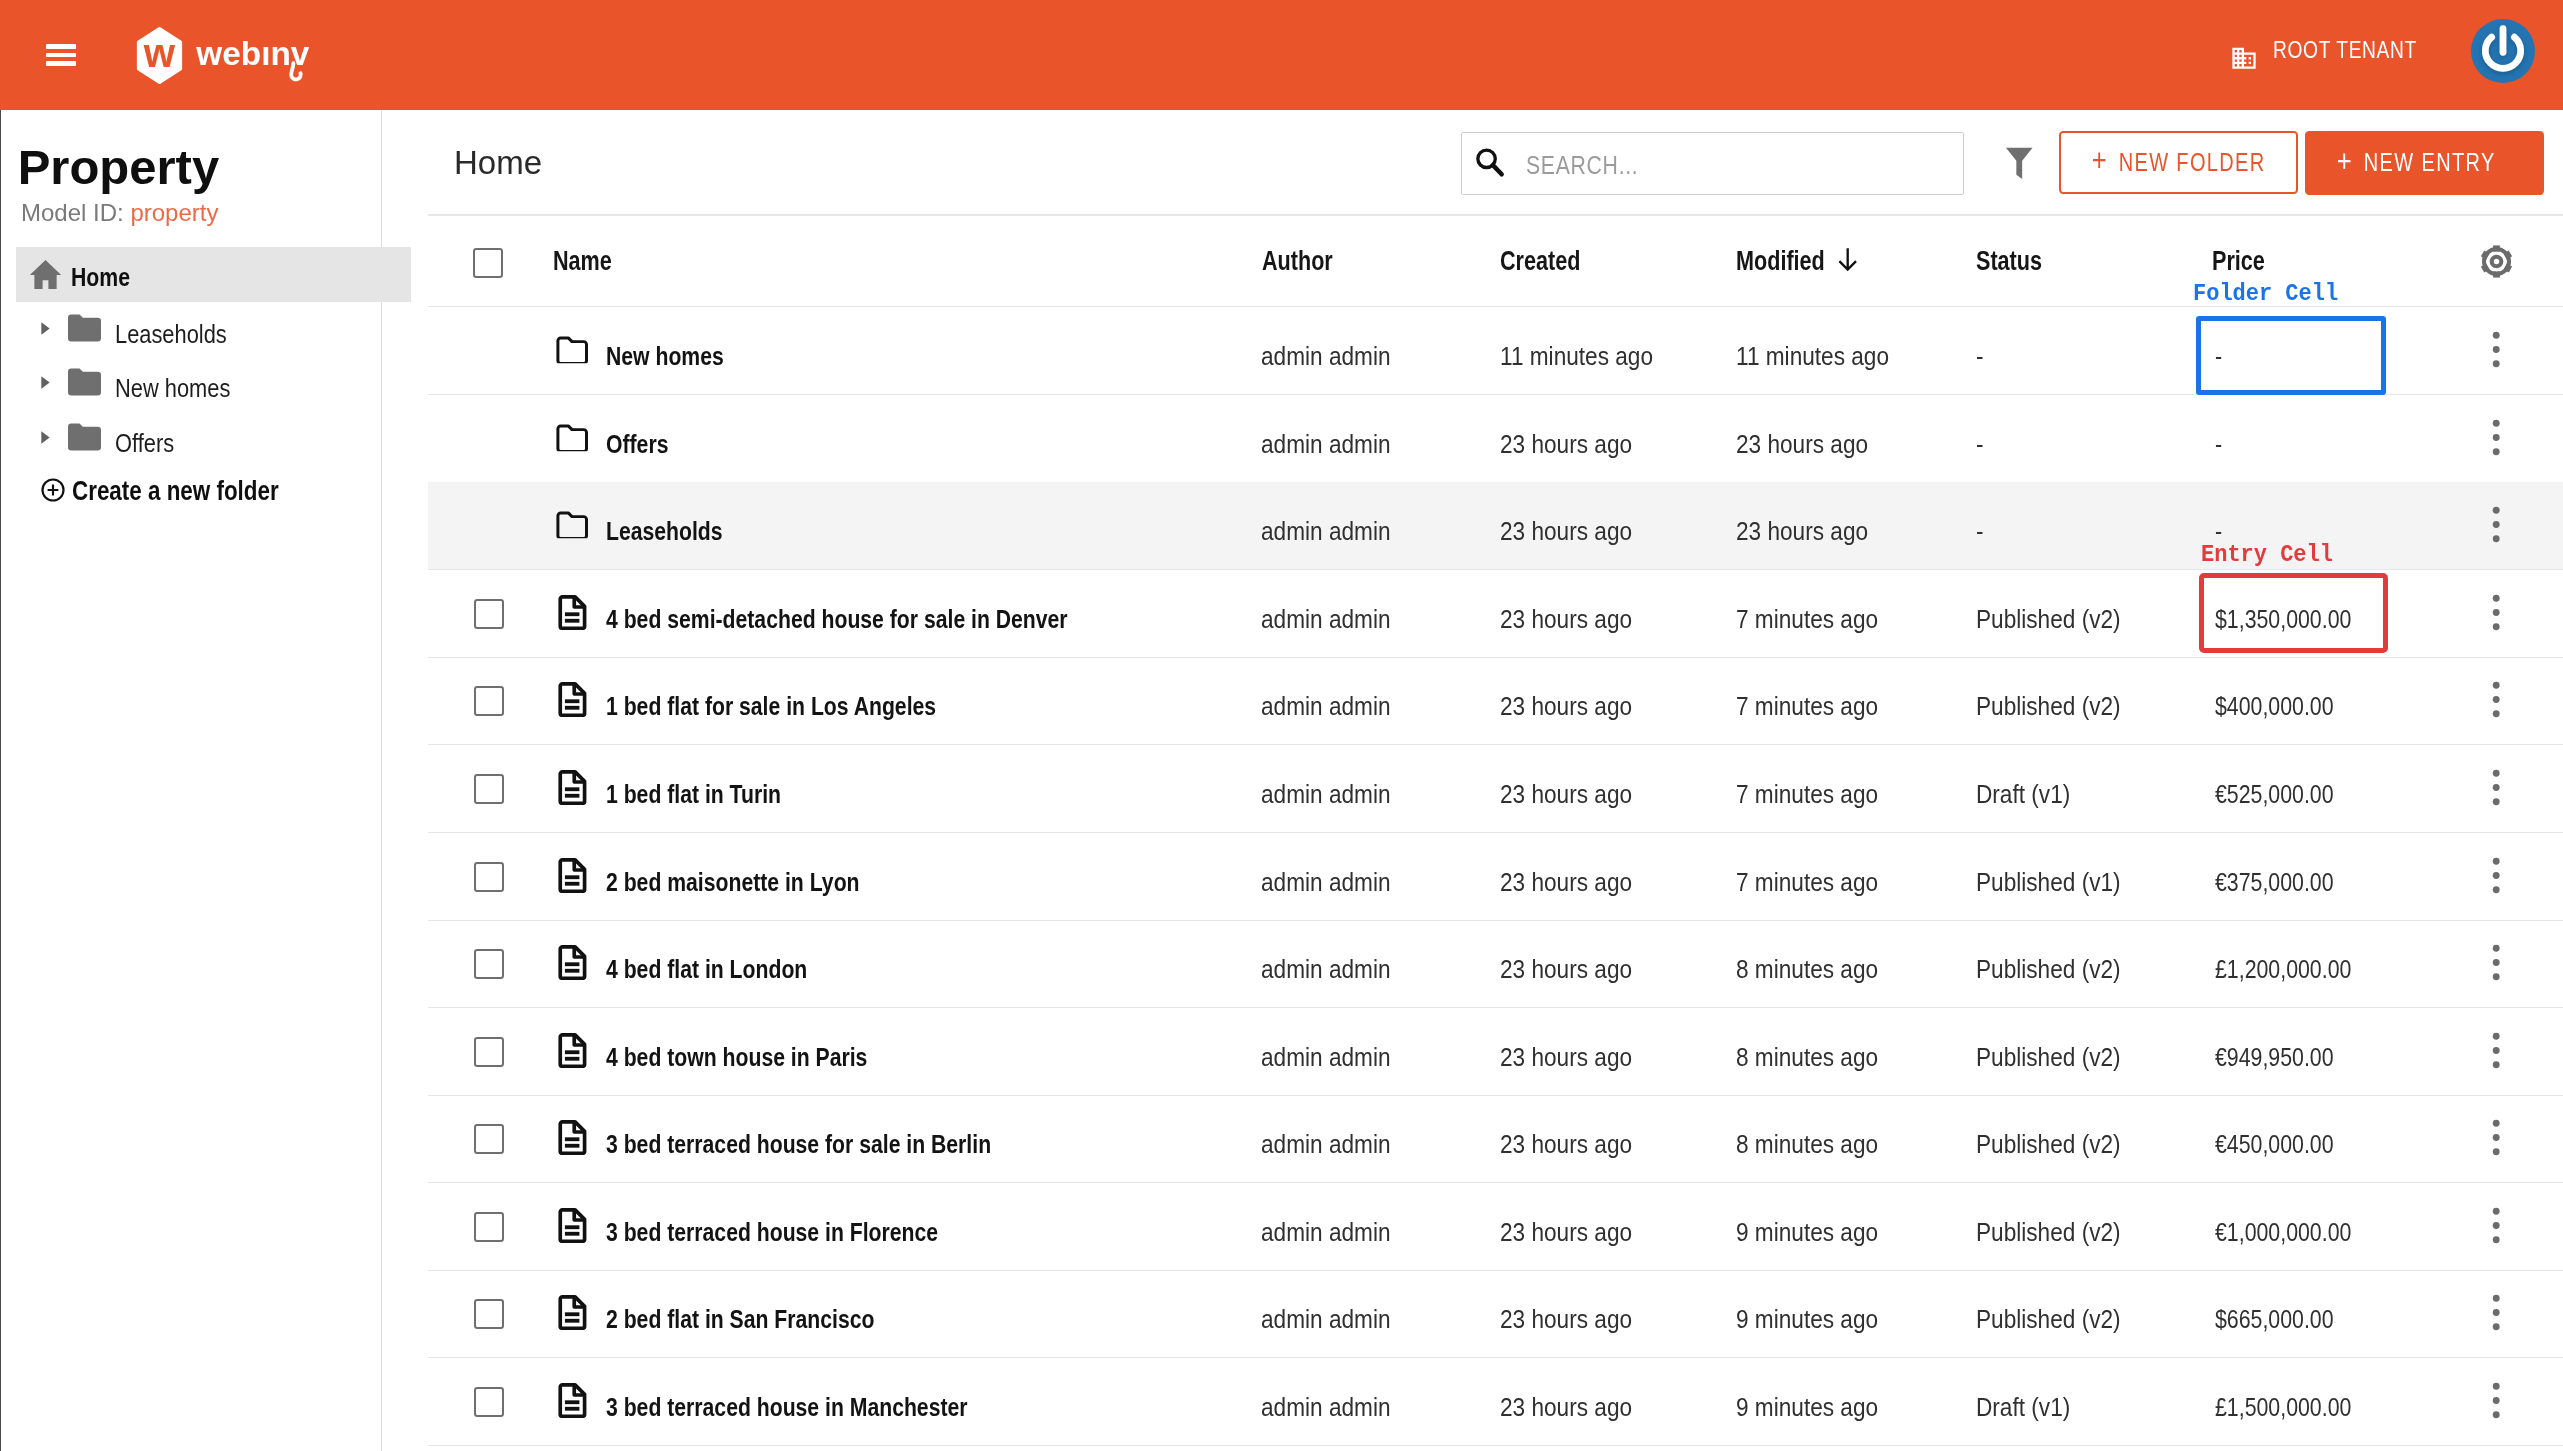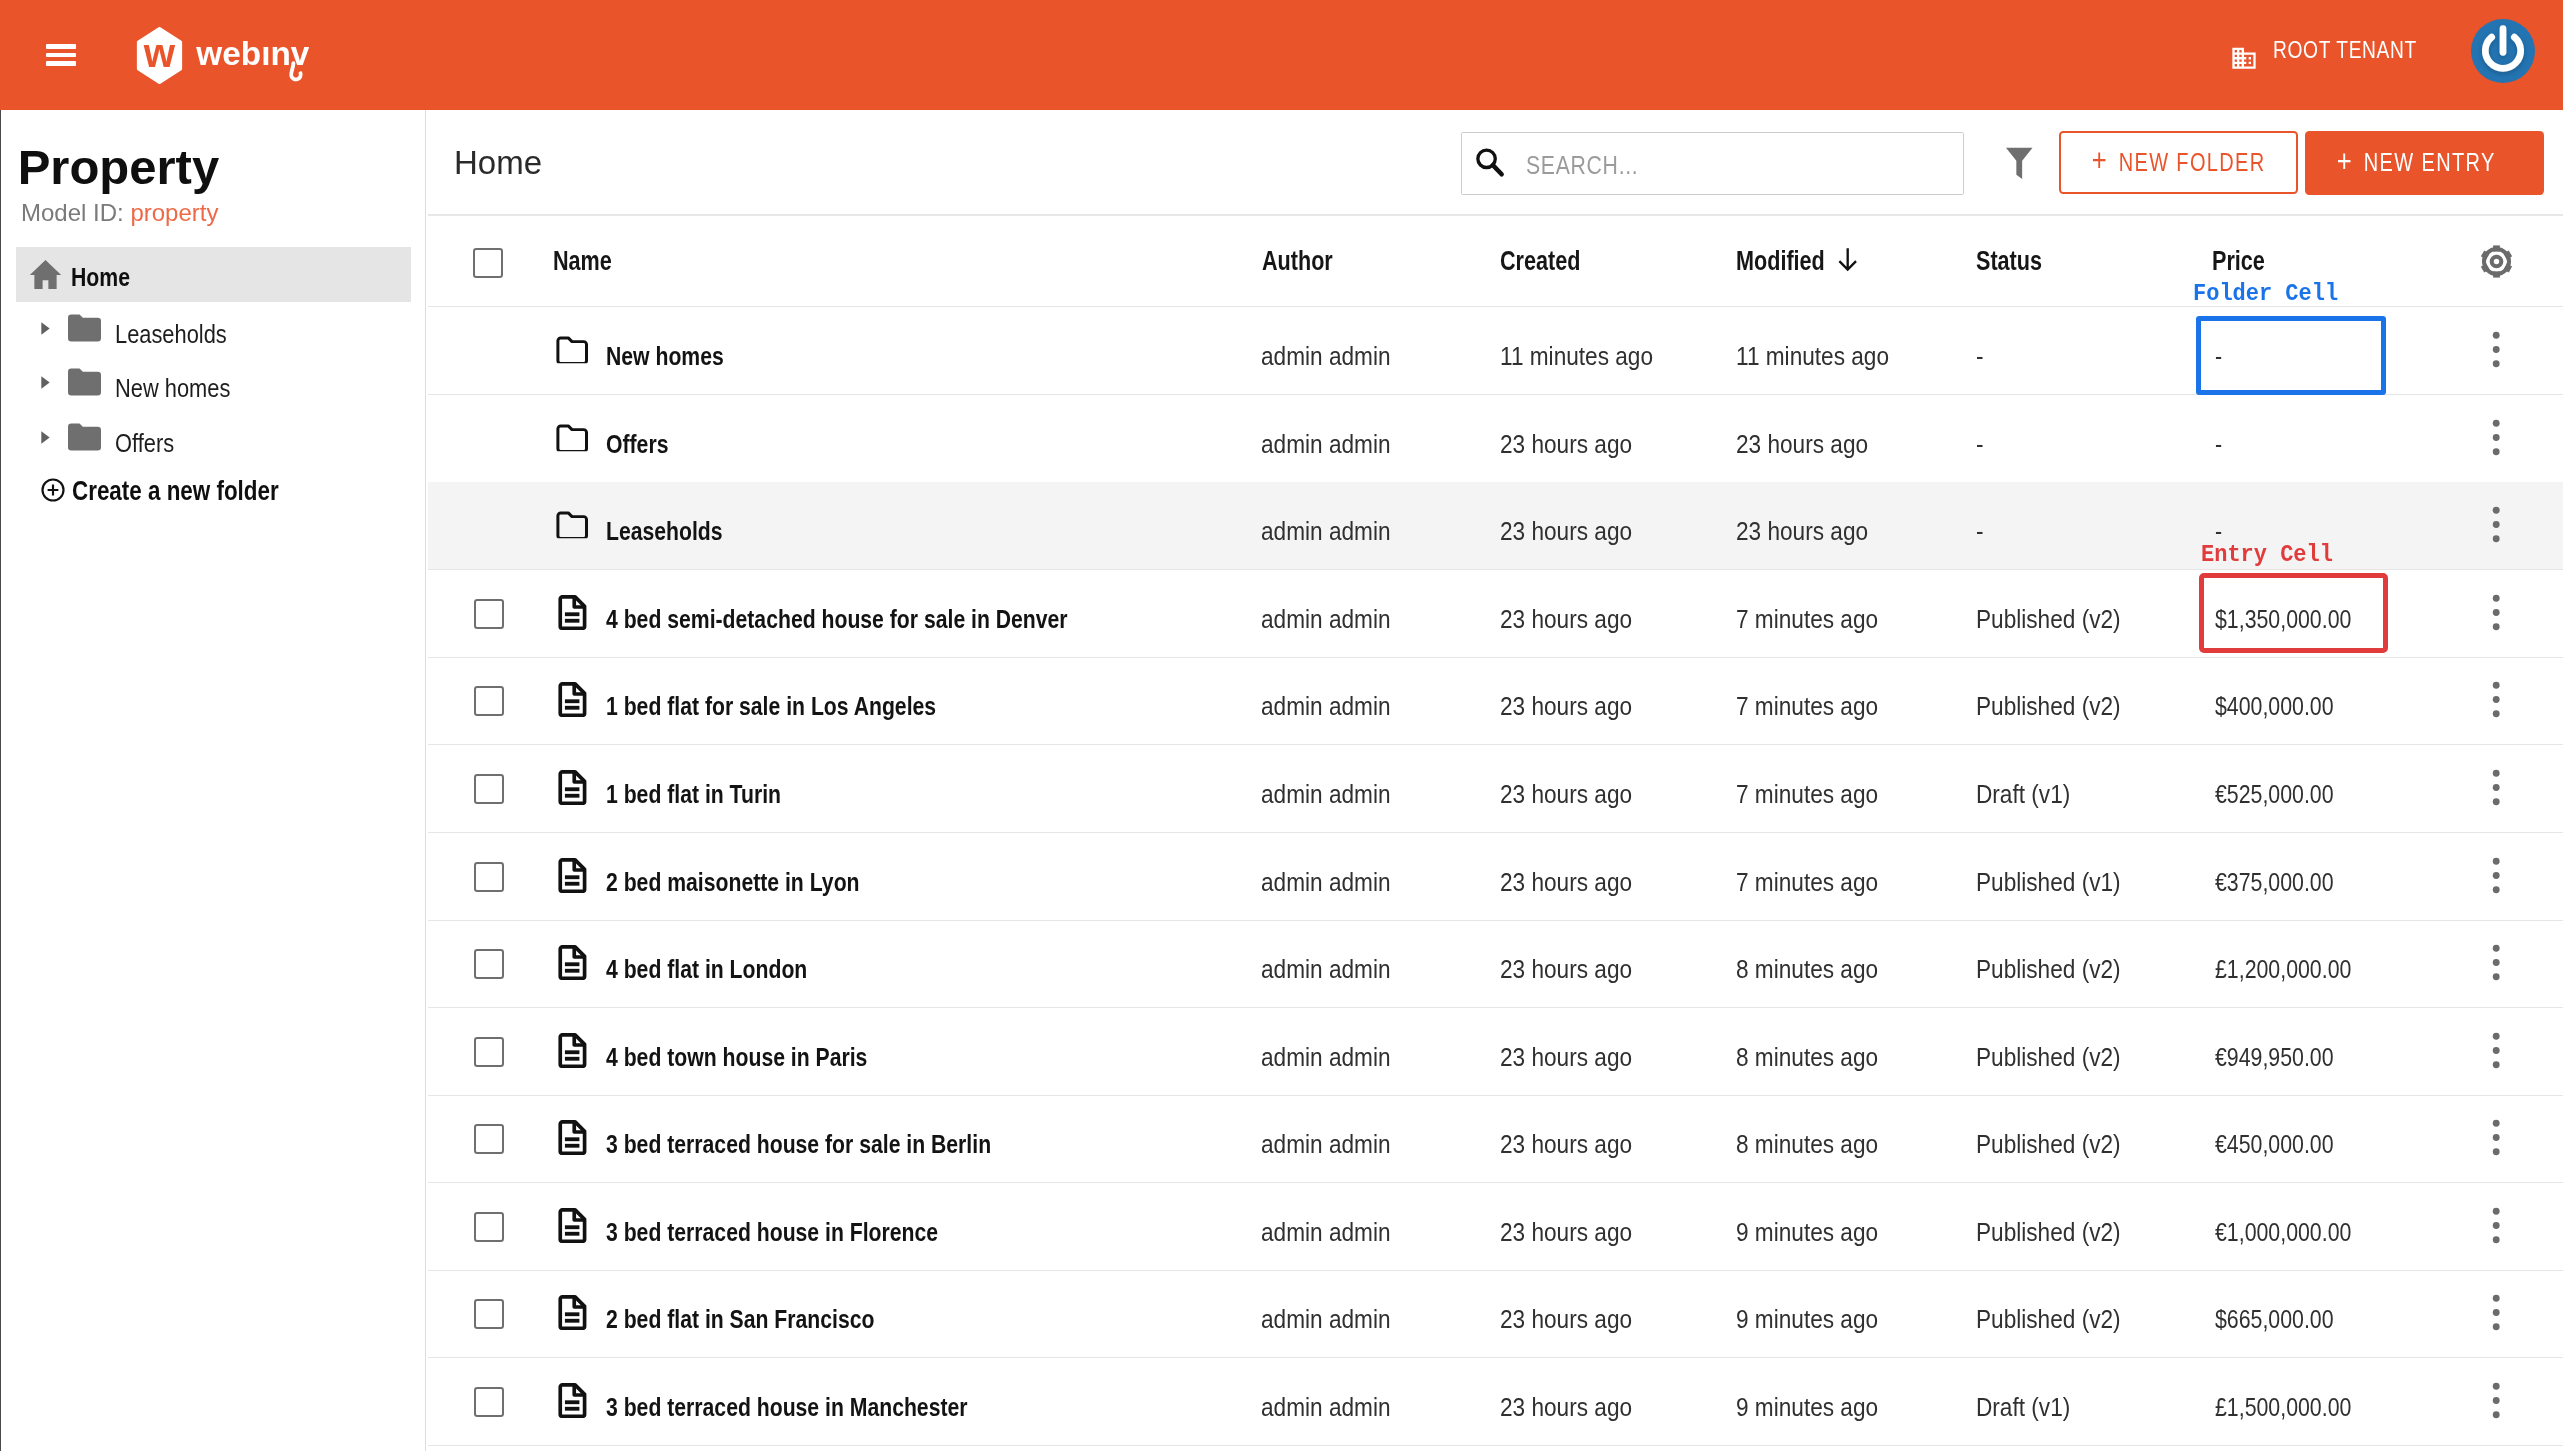--- a/index.html
+++ b/index.html
@@ -1,20 +1,20 @@
 <!DOCTYPE html>
 <html style="font-size:13.4px"><head><meta charset="utf-8">
 <style>
 * { margin:0; padding:0; box-sizing:border-box; }
 html,body { width:2563px; height:1452px; background:#fff; font-family:"Liberation Sans", sans-serif; overflow:hidden; }
 .abs { position:absolute; }
 .topbar { position:absolute; left:0; top:0; width:2563px; height:110px; background:#E9542A; }
 .burger { position:absolute; left:46px; top:44px; width:32px; height:22px; }
 .burger div { position:absolute; left:0; width:30px; height:4.9px; background:#fff; border-radius:0.8px; }
-.sidebar { position:absolute; left:0; top:110px; width:426px; height:1342px; background:#fff; border-right:1.7px solid #ddd; border-left:1.7px solid #4a4a4a; }
+.sidebar { position:absolute; left:0; top:110px; width:382px; height:1342px; background:#fff; border-right:1.7px solid #ddd; border-left:1.7px solid #4a4a4a; }
 .ptitle { position:absolute; left:16.7px; top:139px; font-size:49px; font-weight:700; color:#0f0f0f; }
 .modelid { position:absolute; left:20px; top:198px; font-size:24px; color:#7a7a7a; }
 .modelid b { color:#ec6a48; font-weight:400; }
 .homerow { position:absolute; left:15px; top:137px; width:395px; height:55px; background:#e5e5e5; }
 .homerow .hico { position:absolute; left:12.6px; top:11.7px; }
 .homerow .htxt { position:absolute; left:55px; top:16px; font-size:25px; font-weight:700; color:#0f0f0f; transform:scaleX(0.85); transform-origin:0 0; }
 .tree { position:absolute; left:0; width:426px; height:54px; }
 .tree .tri { position:absolute; left:39px; top:20px; }
 .tree .fol { position:absolute; left:67px; top:12.6px; }
 .tree .lbl { position:absolute; left:114px; top:18.4px; font-size:26px; color:#1d1d1d; transform:scaleX(0.84); transform-origin:0 0; white-space:nowrap; }

